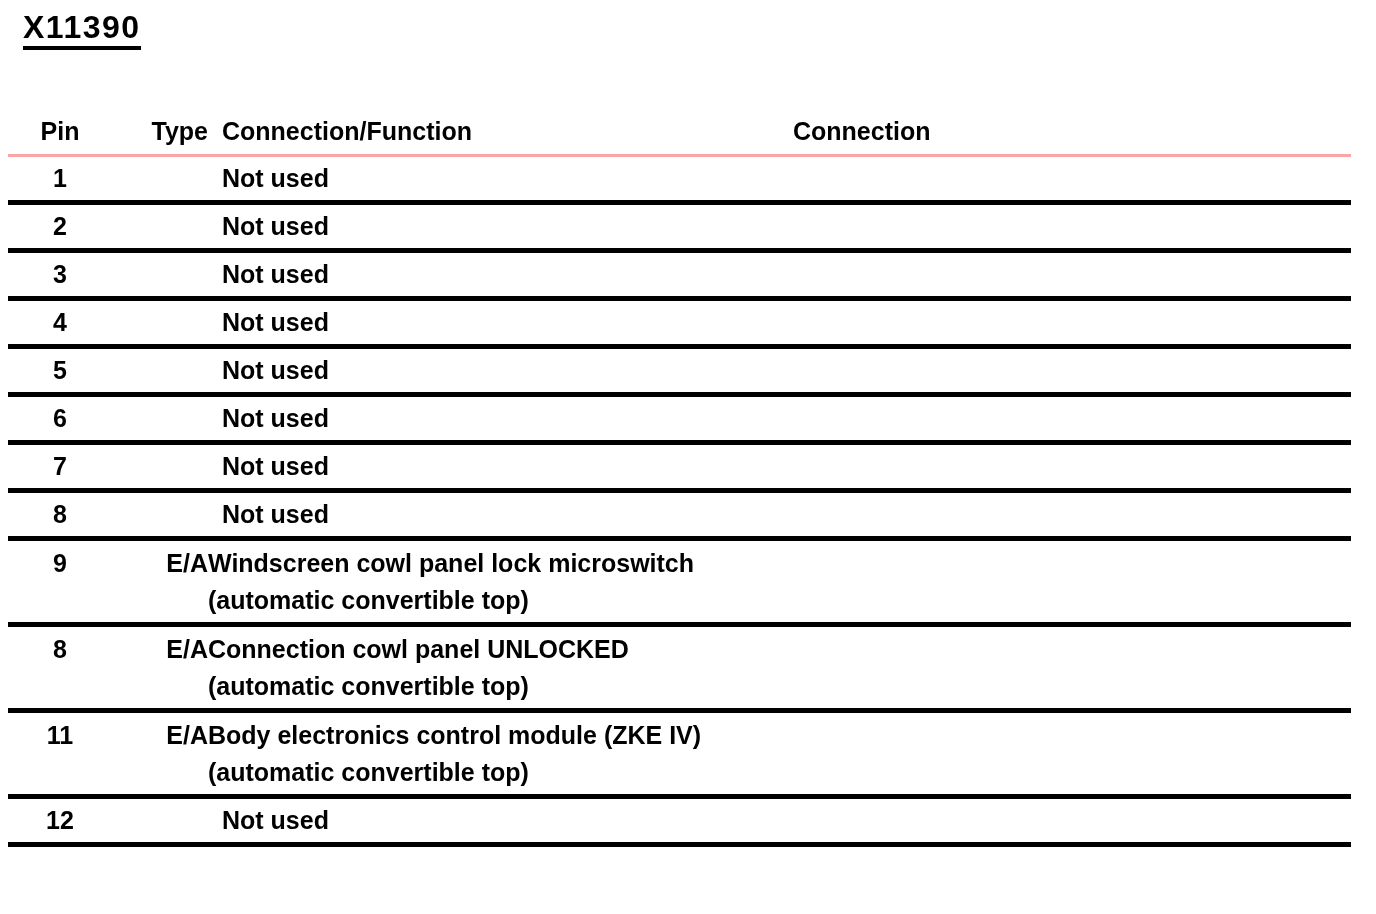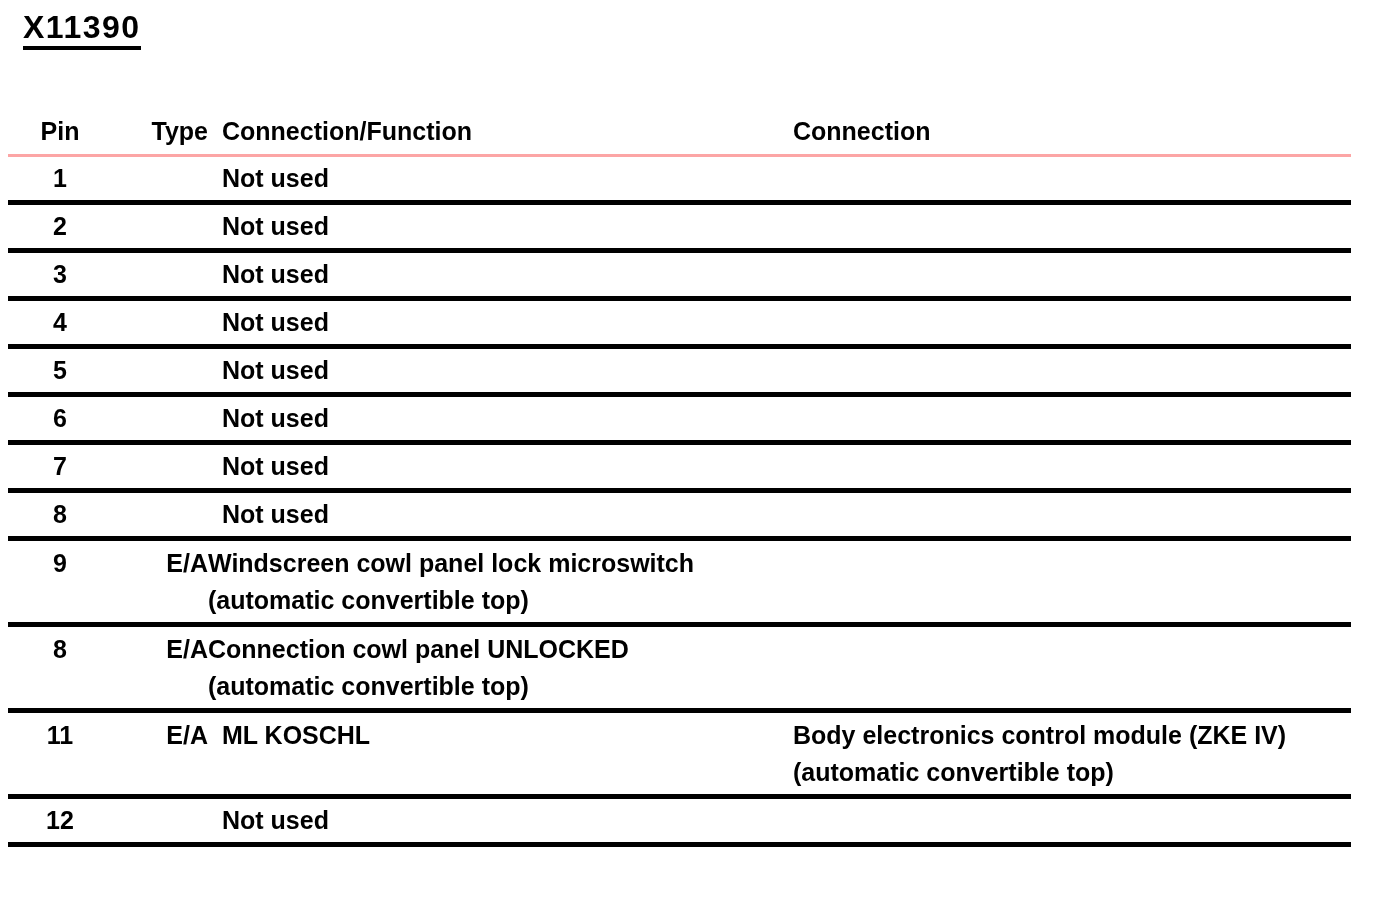--- a/index.html
+++ b/index.html
@@ -146,21 +146,20 @@
     <div class="c-type">E/A</div>
     <div class="c-conn">
             <div>Connection cowl panel UNLOCKED</div>
             <div>(automatic convertible top)</div>
           </div>
   </div>
 
   <div class="row tall">
     <div class="c-pin">11</div>
     <div class="c-type">E/A</div>
-    <div class="c-desc">ML KOSCHL</div>
     <div class="c-conn">
             <div>Body electronics control module (ZKE IV)</div>
             <div>(automatic convertible top)</div>
           </div>
   </div>
 
   <div class="row">
     <div class="c-pin">12</div>
     <div class="c-type"></div>
     <div class="c-desc">Not used</div>

